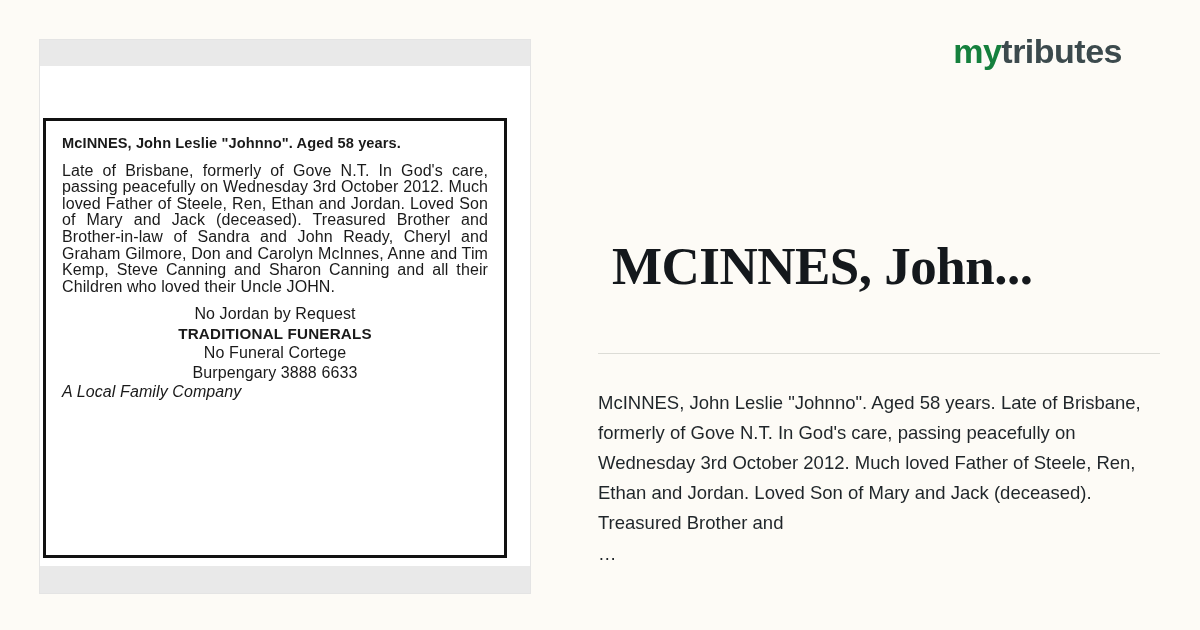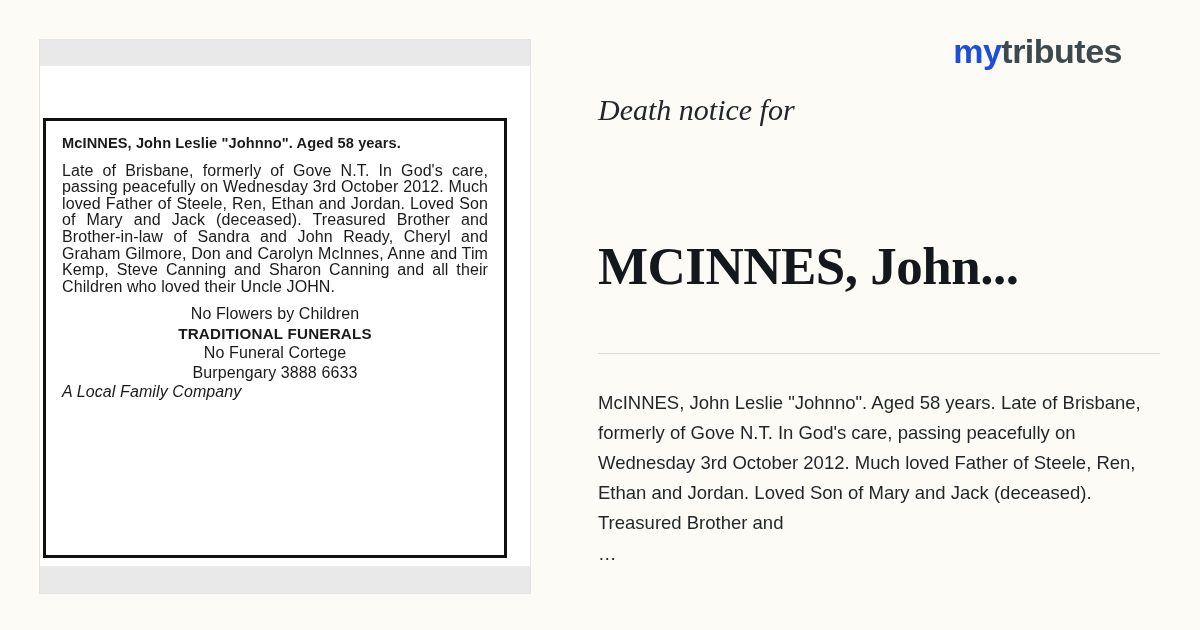--- a/index.html
+++ b/index.html
@@ -97,39 +97,39 @@
   }
   .brand {
     position: absolute;
     right: 38px;
     top: 32px;
     font-size: 34px;
     letter-spacing: -0.5px;
     white-space: nowrap;
   }
   .brand .my {
-    color: #1d4ed8;
+    color: #15803d;
     font-weight: bold;
   }
   .brand .tributes {
     color: #3c4a4d;
     font-weight: bold;
   }
   .eyebrow {
     position: absolute;
     left: 0;
     top: 93px;
     font-family: "Liberation Serif", serif;
     font-style: italic;
     font-size: 30px;
     color: #20262b;
   }
   .headline {
     position: absolute;
-    left: 0;
+    left: 14px;
     top: 200px;
     font-family: "Liberation Serif", serif;
     font-weight: bold;
     font-size: 53px;
     color: #14181c;
     letter-spacing: -0.5px;
     white-space: nowrap;
   }
   .divider {
     position: absolute;
@@ -160,37 +160,36 @@
 <body>
 
 <div class="page">
 
   <div class="notice-panel">
     <div class="notice-paper">
       <div class="notice-frame">
         <div class="notice-frame-inner">
           <p class="nt nt-head">McINNES, John Leslie "Johnno". Aged 58 years.</p>
           <p class="nt">Late of Brisbane, formerly of Gove N.T. In God's care, passing peacefully on Wednesday 3rd October 2012. Much loved Father of Steele, Ren, Ethan and Jordan. Loved Son of Mary and Jack (deceased). Treasured Brother and Brother-in-law of Sandra and John Ready, Cheryl and Graham Gilmore, Don and Carolyn McInnes, Anne and Tim Kemp, Steve Canning and Sharon Canning and all their Children who loved their Uncle JOHN.</p>
-          <p class="nt nt-center first">No Flowers by Children</p>
+          <p class="nt nt-center first">No Jordan by Request</p>
           <p class="nt nt-bold-center">TRADITIONAL FUNERALS</p>
           <p class="nt nt-center">No Funeral Cortege</p>
           <p class="nt nt-center">Burpengary 3888 6633</p>
           <p class="nt nt-italic-center">A Local Family Company</p>
         </div>
       </div>
     </div>
   </div>
 
   <div class="right">
 
     <div class="brand">
       <span class="my">my</span><span class="tributes">tributes</span>
     </div>
 
-    <div class="eyebrow">Death notice for</div>
 
     <h1 class="headline">MCINNES, John...</h1>
 
     <div class="divider"></div>
 
     <div class="excerpt">McINNES, John Leslie "Johnno". Aged 58 years.  Late of Brisbane, formerly of Gove N.T. In God's care, passing peacefully on Wednesday 3rd October 2012. Much loved Father of Steele, Ren, Ethan and Jordan.  Loved Son of Mary and Jack (deceased). Treasured Brother and</div>
     <div class="excerpt-ellipsis">…</div>
 
   </div>
 </div>

